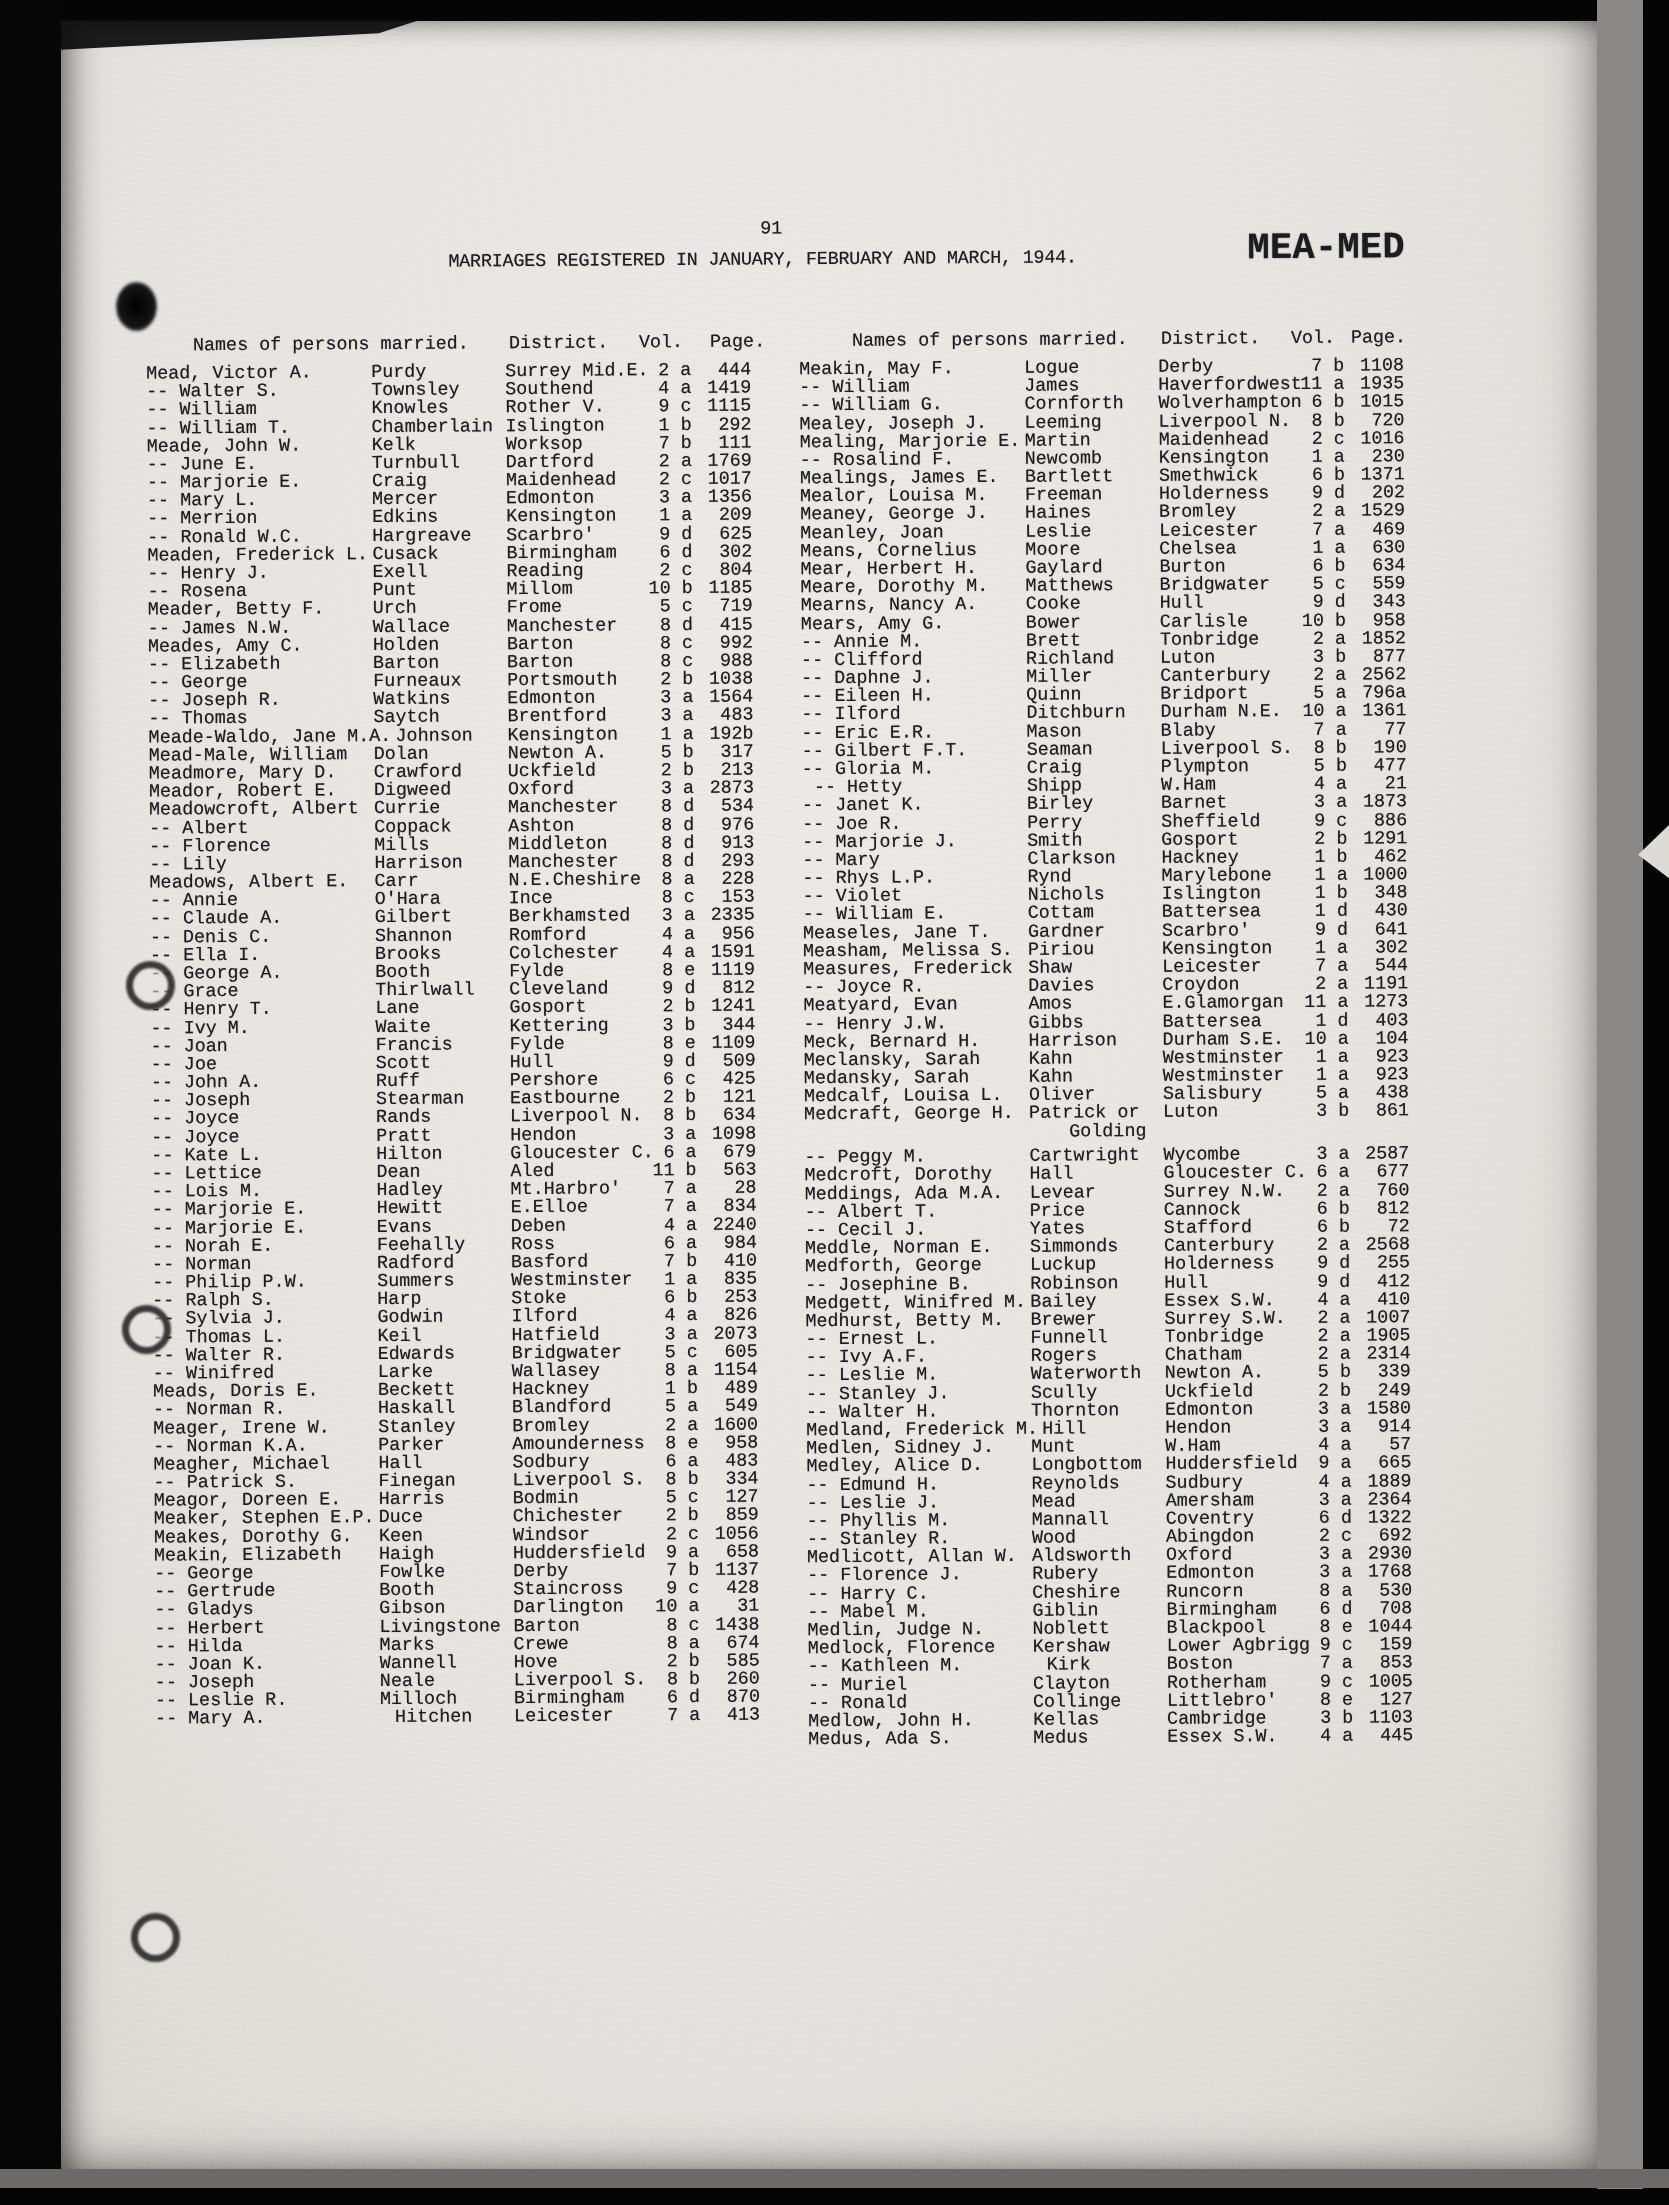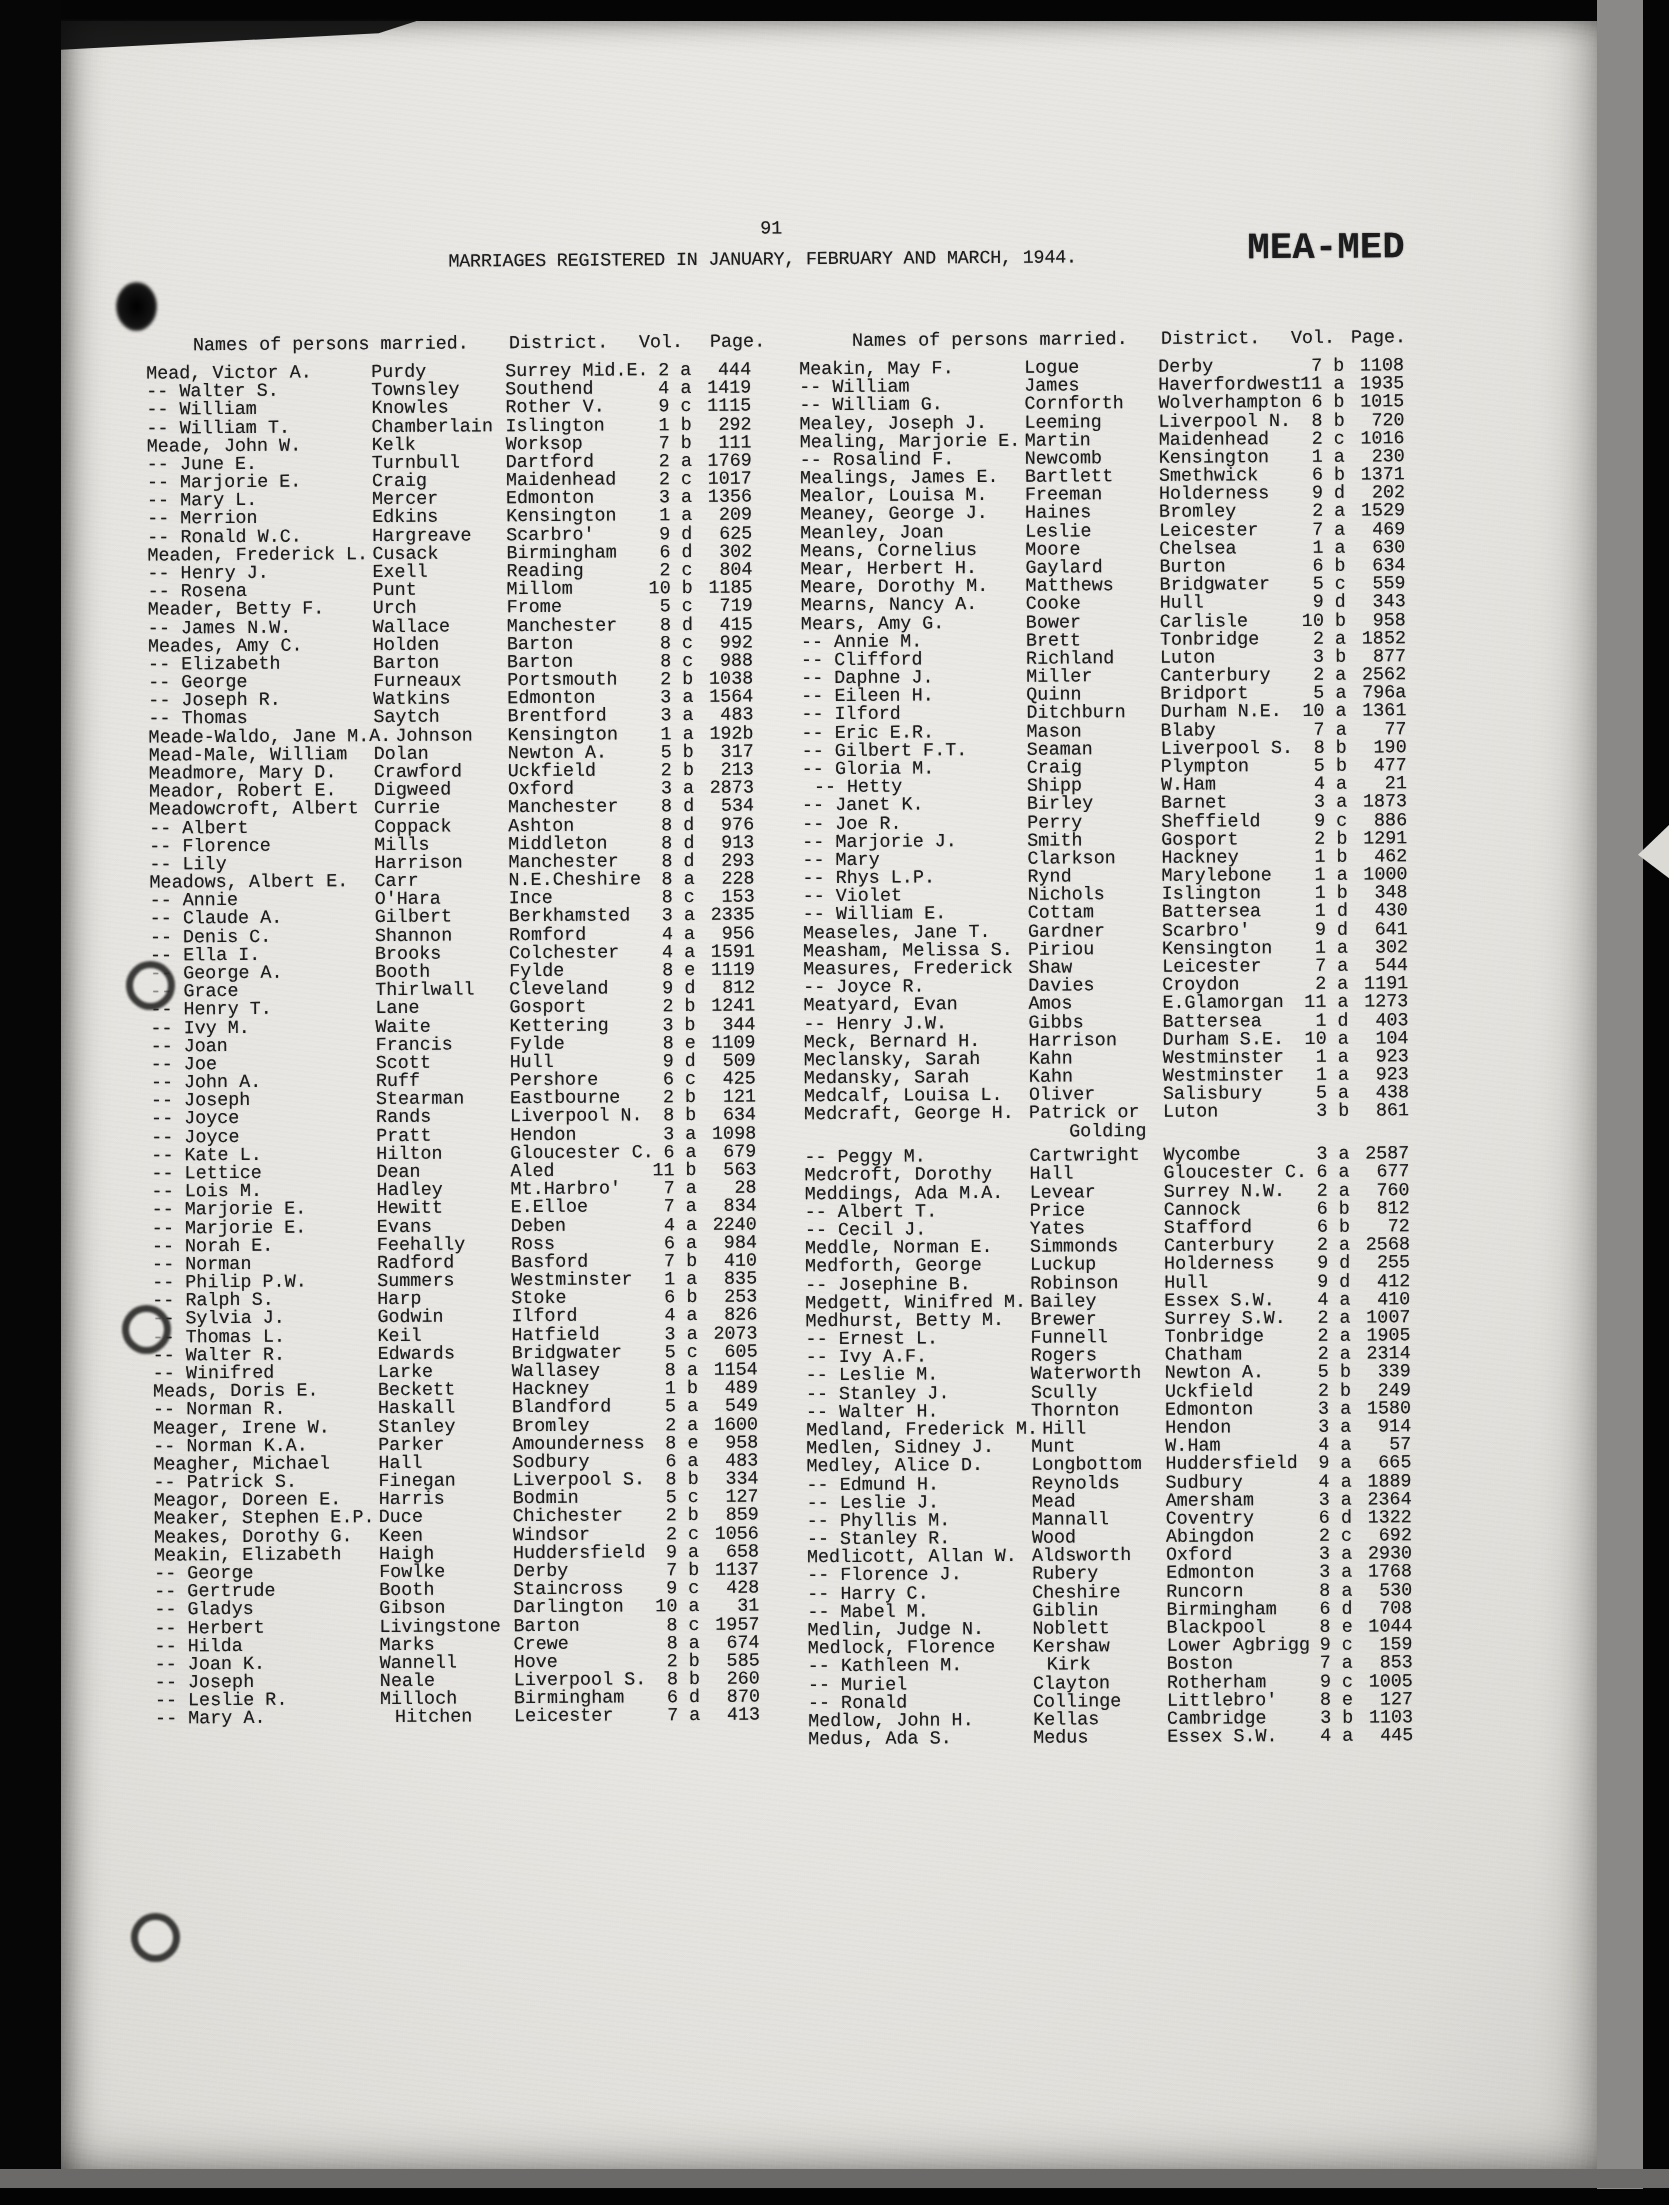--- a/index.html
+++ b/index.html
@@ -547,21 +547,21 @@
           <span class="cell c-s" style="left: 225px;">Gibson</span>
           <span class="cell c-d">Darlington</span>
           <span class="cell c-v">10 a</span>
           <span class="cell c-p">31</span>
         </div>
         <div class="row" style="top: 1255px;">
           <span class="cell c-n" style="left: 0px;">-- Herbert</span>
           <span class="cell c-s" style="left: 225px;">Livingstone</span>
           <span class="cell c-d">Barton</span>
           <span class="cell c-v"> 8 c</span>
-          <span class="cell c-p">1957</span>
+          <span class="cell c-p">1438</span>
         </div>
         <div class="row" style="top: 1273px;">
           <span class="cell c-n" style="left: 0px;">-- Hilda</span>
           <span class="cell c-s" style="left: 225px;">Marks</span>
           <span class="cell c-d">Crewe</span>
           <span class="cell c-v"> 8 a</span>
           <span class="cell c-p">674</span>
         </div>
         <div class="row" style="top: 1291px;">
           <span class="cell c-n" style="left: 0px;">-- Joan K.</span>

